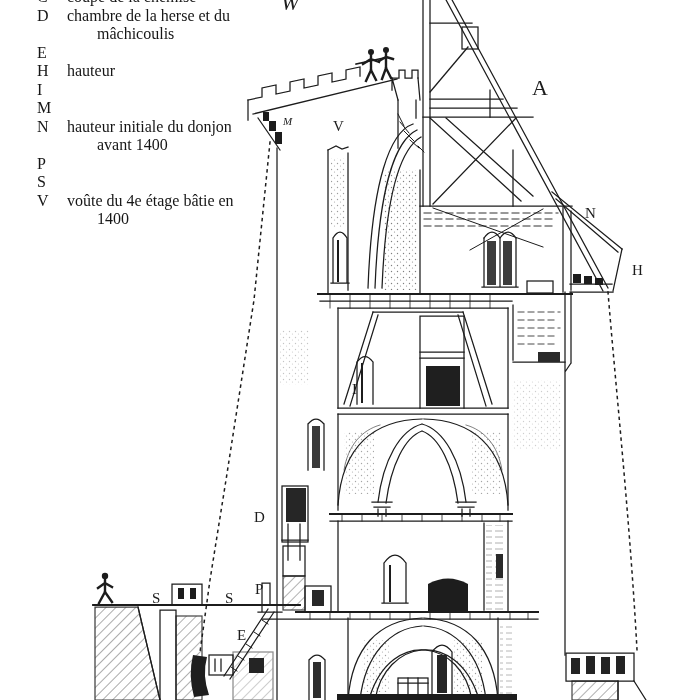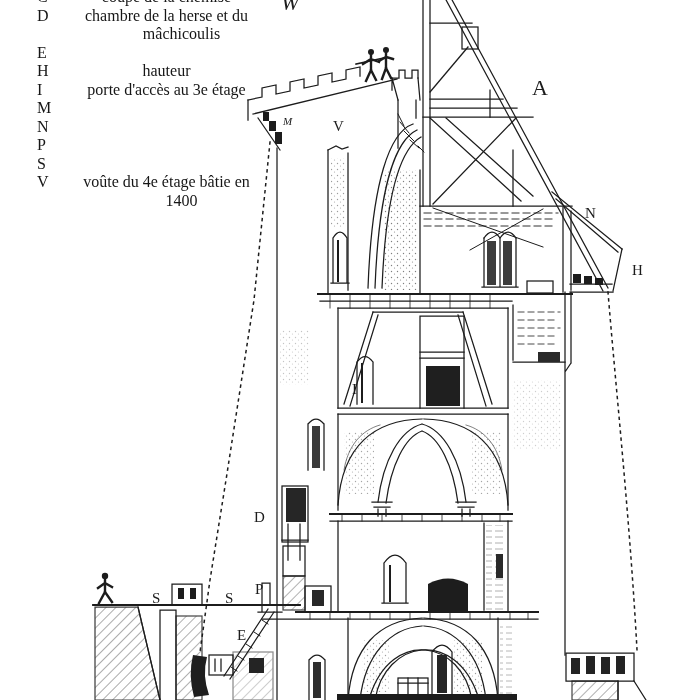--- a/index.html
+++ b/index.html
@@ -1,21 +1,21 @@
 <!DOCTYPE html>
 <html><head>
 <meta charset="utf-8">
 <style>
   html,body{margin:0;padding:0;background:#ffffff;}
   #stage{position:relative;width:700px;height:700px;background:#ffffff;overflow:hidden;
          font-family:"Liberation Serif",serif;color:#161616;}
   .legend{position:absolute;left:28px;top:-12px;width:238px;font-size:16px;line-height:18.5px;}
   .legend-row{display:flex;}
   .legend-letter{flex:none;width:30px;padding-left:9px;font-size:16px;}
-  .legend-text{flex:1;padding-left:30px;text-indent:-30px;text-align:center;}
+  .legend-text{flex:1;padding-left:30px;text-indent:-30px;}
   svg{position:absolute;left:0;top:0;}
   svg text{font-family:"Liberation Serif",serif;fill:#1c1c1c;}
   .lbl-big{font-size:22px;}
   .lbl{font-size:15px;}
   .lbl-sm{font-size:11px;font-style:italic;}
   .lbl-clip{font-size:22px;font-style:italic;}
 </style>
 </head>
 <body>
 
@@ -32,27 +32,27 @@
     </div>
     <div class="legend-row">
       <span class="legend-letter">E</span>
     </div>
     <div class="legend-row">
       <span class="legend-letter">H</span>
       <span class="legend-text">hauteur</span>
     </div>
     <div class="legend-row">
       <span class="legend-letter">I</span>
-      <span class="legend-text">porte d'accès au 3e étage</span>
     </div>
     <div class="legend-row">
       <span class="legend-letter">M</span>
     </div>
     <div class="legend-row">
       <span class="legend-letter">N</span>
+      <span class="legend-text">hauteur initiale du donjon avant 1400</span>
     </div>
     <div class="legend-row">
       <span class="legend-letter">P</span>
     </div>
     <div class="legend-row">
       <span class="legend-letter">S</span>
     </div>
     <div class="legend-row">
       <span class="legend-letter">V</span>
       <span class="legend-text">voûte du 4e étage bâtie en 1400</span>

